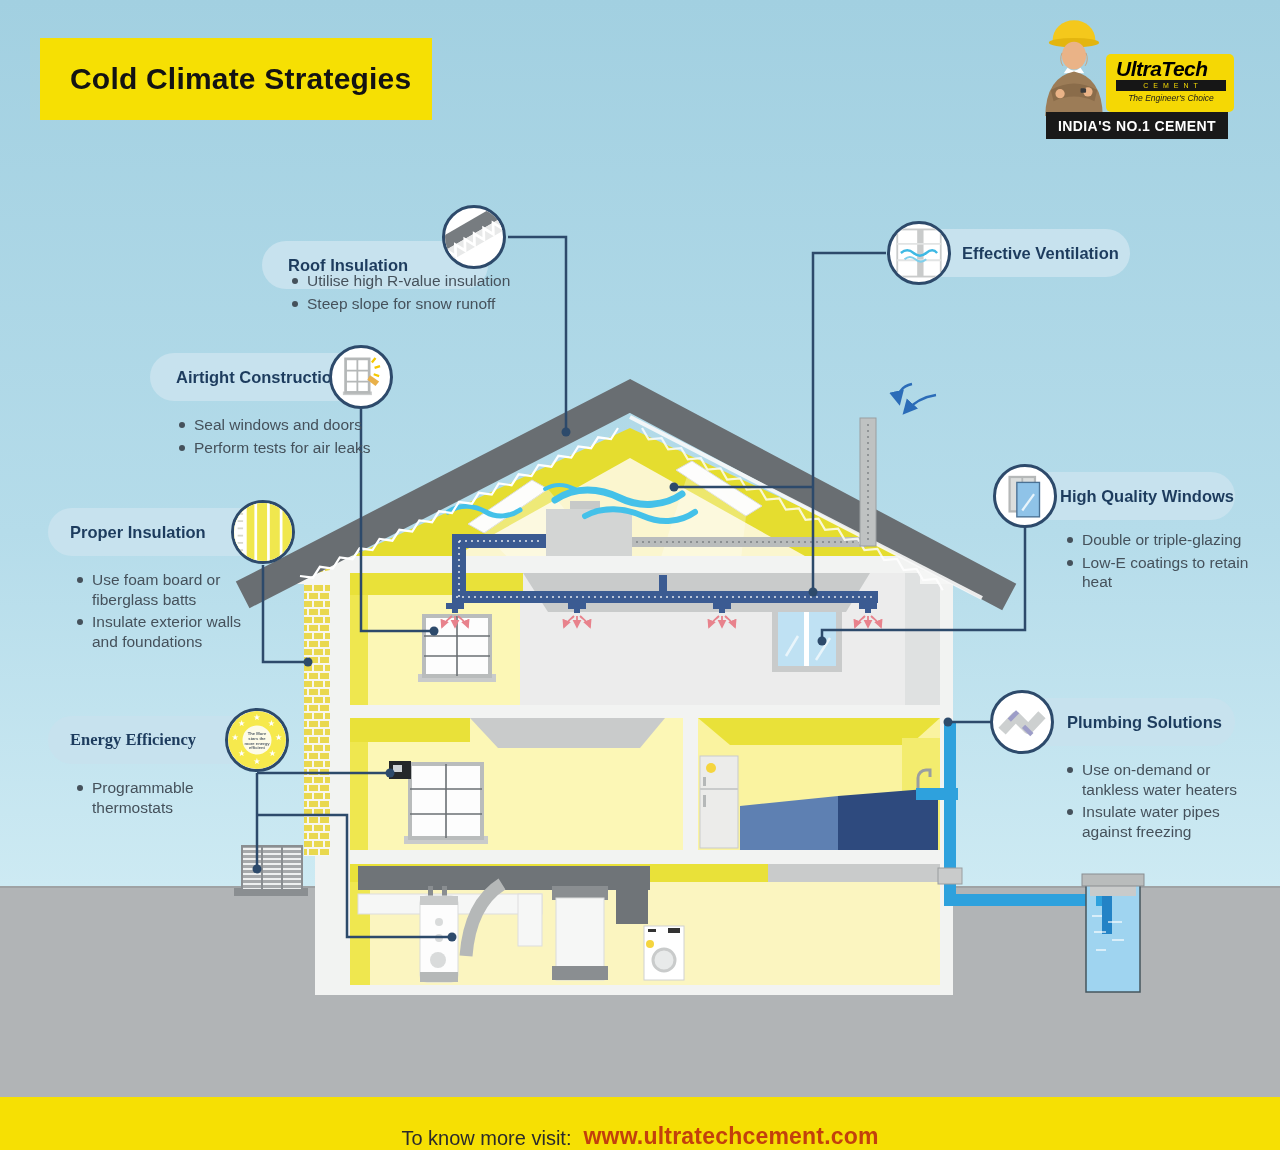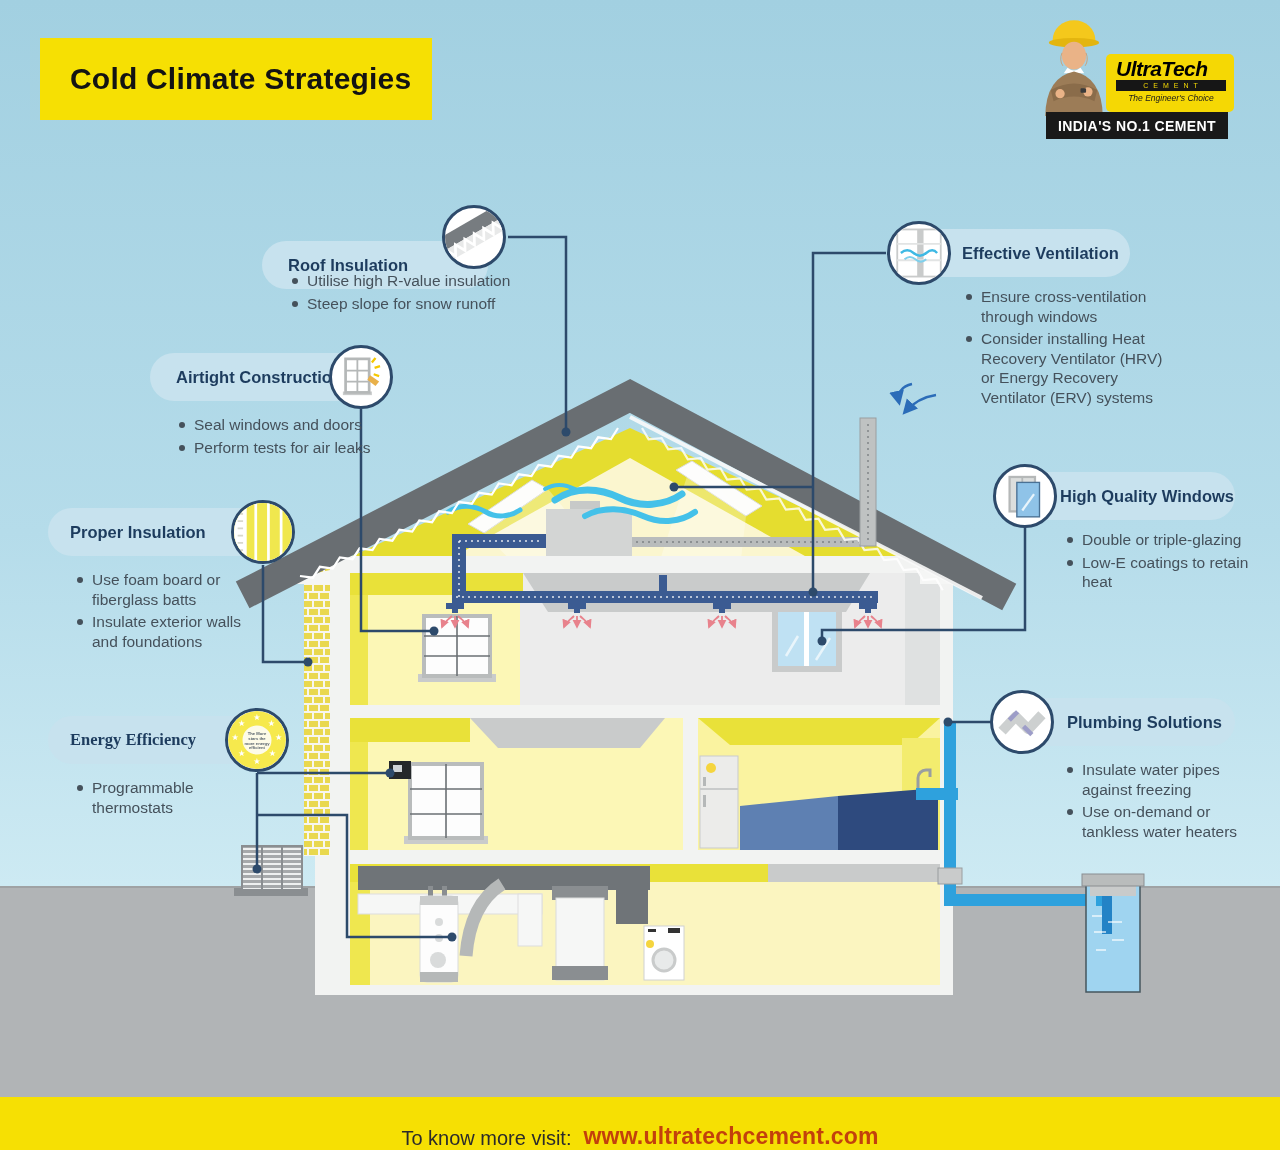--- a/index.html
+++ b/index.html
@@ -383,24 +383,20 @@
   </div>
   <div class="icon-circle" style="left:887px;top:221px;">
     <svg width="58" height="58" viewBox="0 0 64 64">
       <rect x="8" y="6" width="48" height="52" fill="#ffffff" stroke="#c9cbcb" stroke-width="2"></rect>
       <rect x="30" y="6" width="7" height="52" fill="#c9cbcb"></rect>
       <path d="M8,22 H56 M8,40 H56" stroke="#e2e4e4" stroke-width="2"></path>
       <path d="M12,32 q7,-6 14,0 t14,0 t12,0" stroke="#3fb9e4" stroke-width="2.6" fill="none"></path>
       <path d="M16,39 q6,-5 12,0 t12,0" stroke="#7fd0ec" stroke-width="2.2" fill="none"></path>
     </svg>
   </div>
-  <ul class="bullets" style="left:957px;top:280px;width:212px;">
-    <li>Ensure cross-ventilation through windows</li>
-    <li>Consider installing Heat Recovery Ventilator (HRV) or Energy Recovery Ventilator (ERV) systems</li>
-  </ul>
 
   <div class="pill" style="left:1008px;top:472px;width:227px;padding-left:52px;">
     <span>High Quality Windows</span>
   </div>
   <div class="icon-circle" style="left:993px;top:464px;">
     <svg width="58" height="58" viewBox="0 0 64 64">
       <rect x="15" y="11" width="28" height="38" fill="#dcdedd" stroke="#b5b8b8" stroke-width="2.5"></rect>
       <line x1="29" y1="11" x2="29" y2="49" stroke="#b5b8b8" stroke-width="2"></line>
       <rect x="23" y="17" width="25" height="38" fill="#8fc3e8" stroke="#4a7194" stroke-width="1.5"></rect>
       <path d="M29,48 L42,30" stroke="#e8f4fb" stroke-width="2.5"></path>
@@ -415,21 +411,21 @@
     <span>Plumbing Solutions</span>
   </div>
   <div class="icon-circle" style="left:990px;top:690px;">
     <svg width="58" height="58" viewBox="0 0 64 64">
       <path d="M10,42 L25,26 L39,40 L54,24" stroke="#cdd0d0" stroke-width="11" fill="none" stroke-linejoin="round"></path>
       <rect x="20" y="20" width="5" height="13" fill="#9d9dc8" transform="rotate(45 24 26)"></rect>
       <rect x="35" y="34" width="5" height="13" fill="#9d9dc8" transform="rotate(-45 39 40)"></rect>
     </svg>
   </div>
   <ul class="bullets" style="left:1058px;top:753px;width:195px;">
+    <li>Use on-demand or tankless water heaters</li>
     <li>Insulate water pipes against freezing</li>
-    <li>Use on-demand or tankless water heaters</li>
   </ul>
 
   <div class="footer">
     <span class="pre">To know more visit:</span>
     <span class="url">www.ultratechcement.com</span>
   </div>
 </div>
 
 </body></html>

